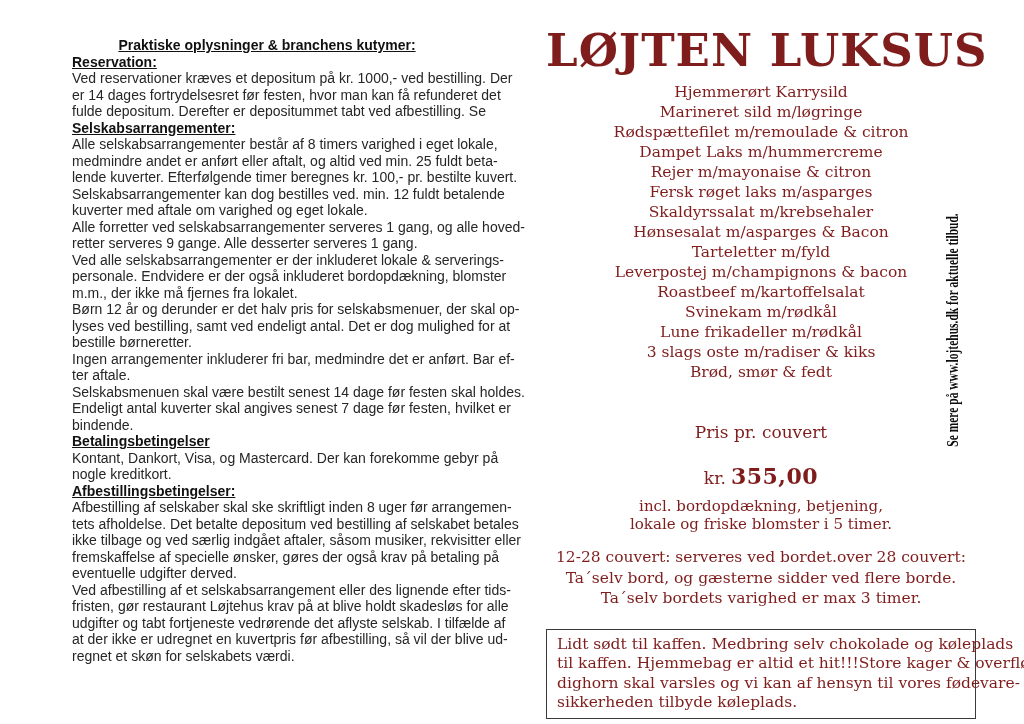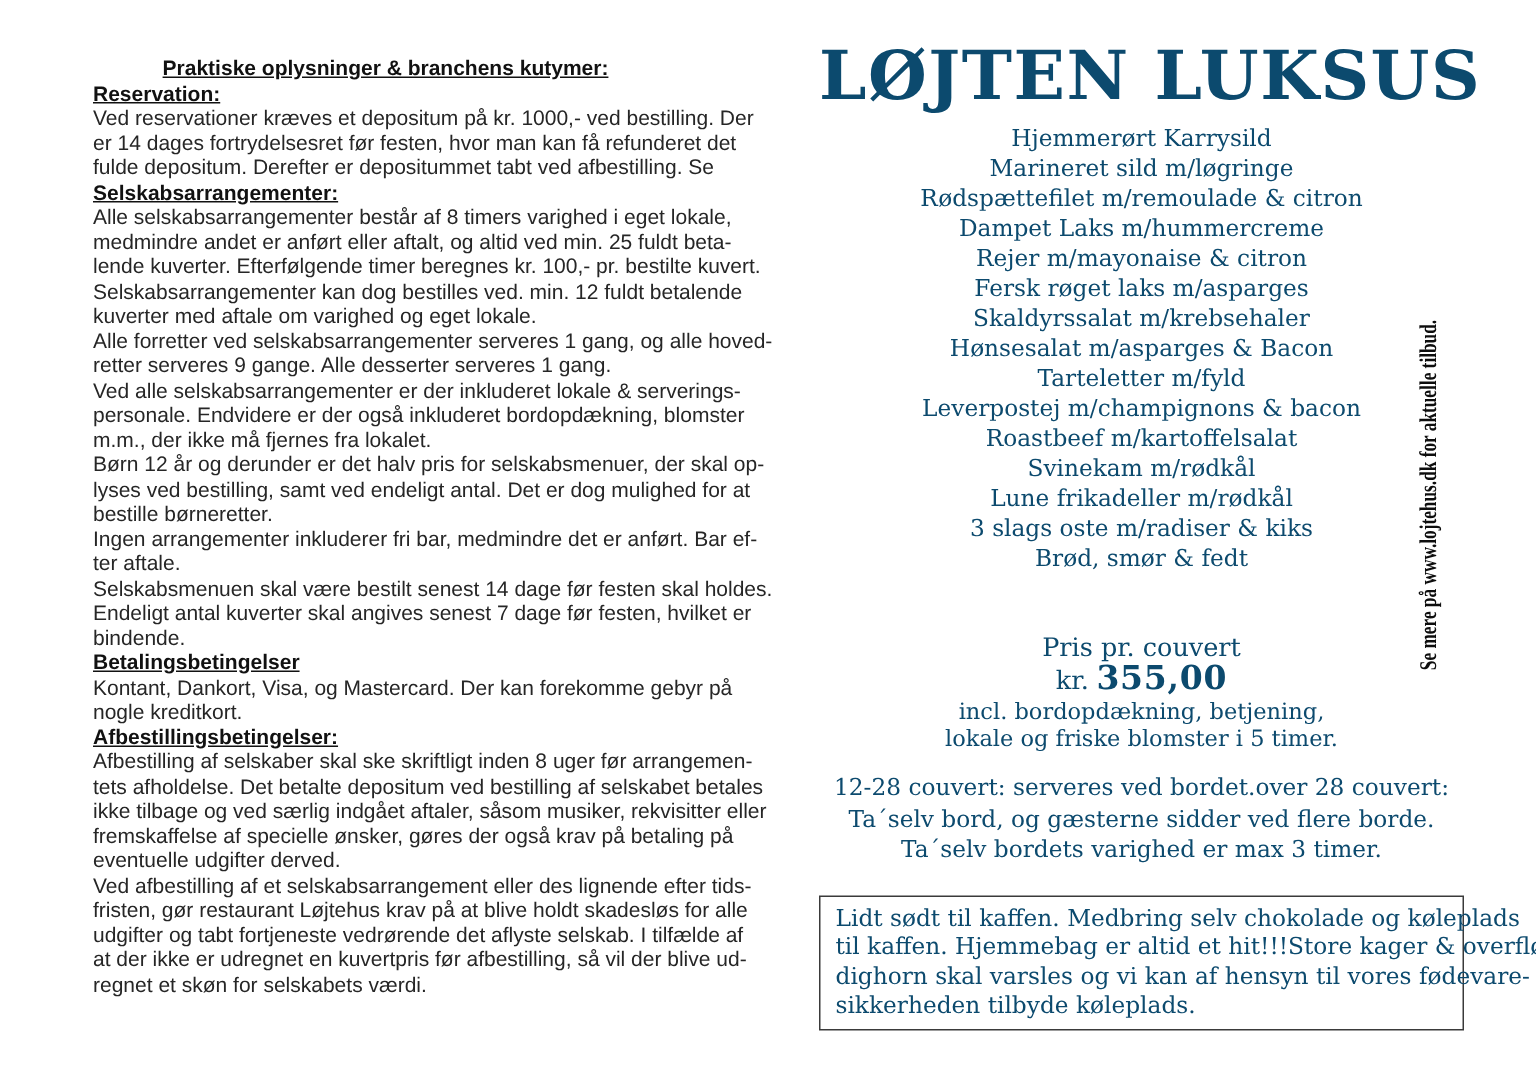--- a/index.html
+++ b/index.html
@@ -4,45 +4,45 @@
 <style>
   html,body{margin:0;padding:0;}
   body{
     width:1024px;height:724px;background:#ffffff;position:relative;
     font-family:"Liberation Sans",sans-serif;color:#1c1c1c;overflow:hidden;
   }
   .page{position:absolute;inset:0;}
 
   
   .left-col{
-    position:absolute;left:62px;top:37px;width:452px;
+    position:absolute;left:72px;top:37px;width:452px;
     font-size:14px;line-height:16.5px;color:#262626;
   }
   .col-heading{
     width:390px;text-align:center;font-weight:bold;text-decoration:underline;
     white-space:nowrap;color:#111;
   }
   .sec-title{font-weight:bold;text-decoration:underline;color:#111;}
   .bline{white-space:nowrap;}
 
   
   .right-col{
     position:absolute;left:546px;top:26px;width:430px;text-align:center;
-    font-family:"DejaVu Serif","Liberation Serif",serif;color:#0c4a6e;
+    font-family:"DejaVu Serif","Liberation Serif",serif;color:#7f1d1d;
   }
   .brand-title{
     margin:0;font-size:45px;line-height:50px;font-weight:700;
     letter-spacing:1px;white-space:nowrap;
   }
   .menu-list{margin-top:6px;}
   .menu-item{font-size:15.5px;line-height:20px;white-space:nowrap;}
 
   .price-block{margin-top:40px;}
   .price-label{font-size:17px;line-height:20px;}
-  .price-line{line-height:17px;margin-top:2px;}
+  .price-line{line-height:33px;margin-top:18px;}
   .kr{font-size:17px;}
   .amount{font-size:22px;font-weight:700;letter-spacing:0.5px;}
   .incl{margin-top:3px;}
   .incl-line{font-size:15px;line-height:17.5px;white-space:nowrap;}
 
   .serving-block{margin-top:14px;}
   .serv-line{font-size:15.5px;line-height:20.5px;white-space:nowrap;}
 
   .note-box{
     margin-top:20px;border:1px solid #3a3a3a;padding:5px 10px;

